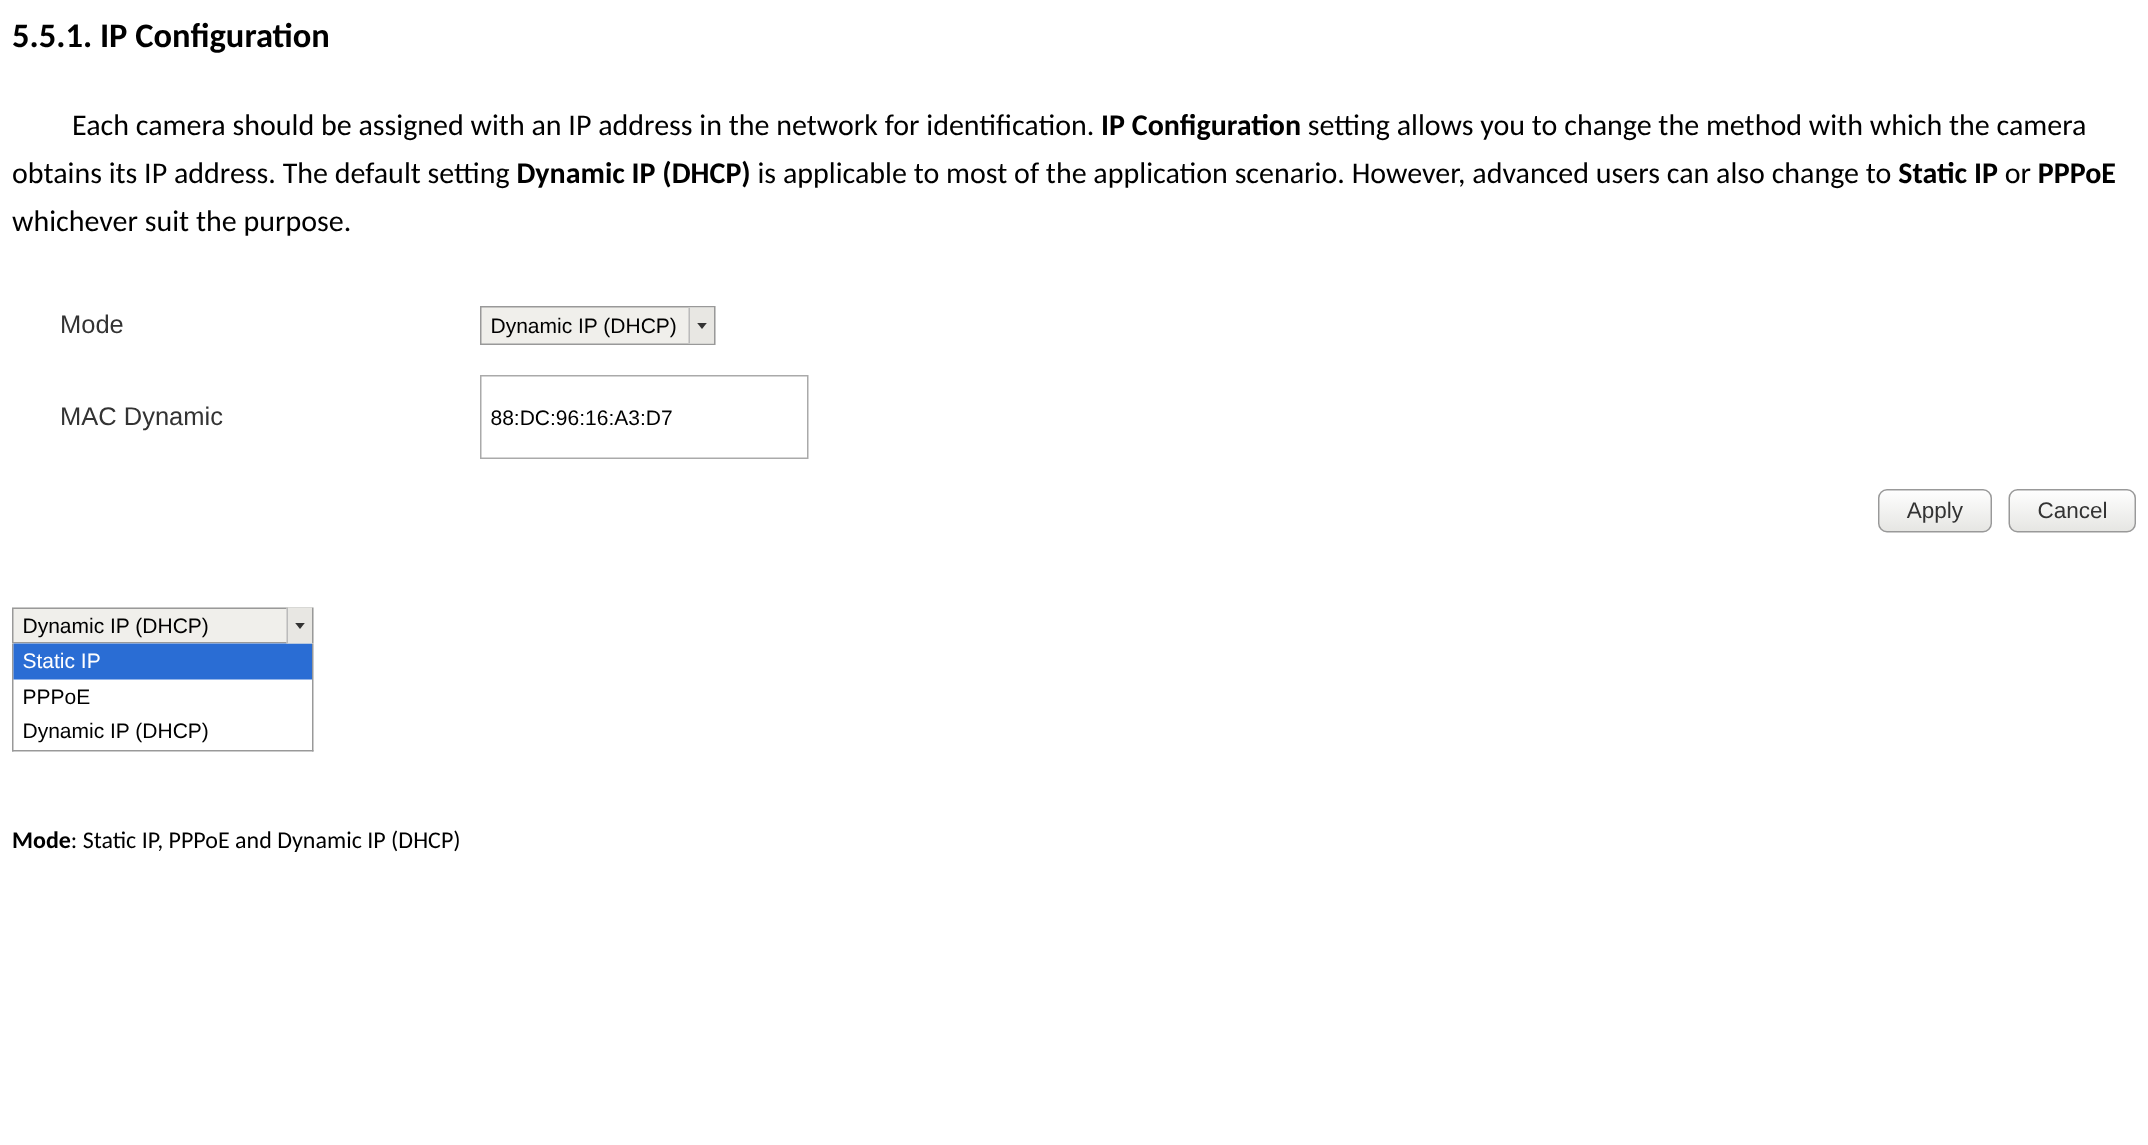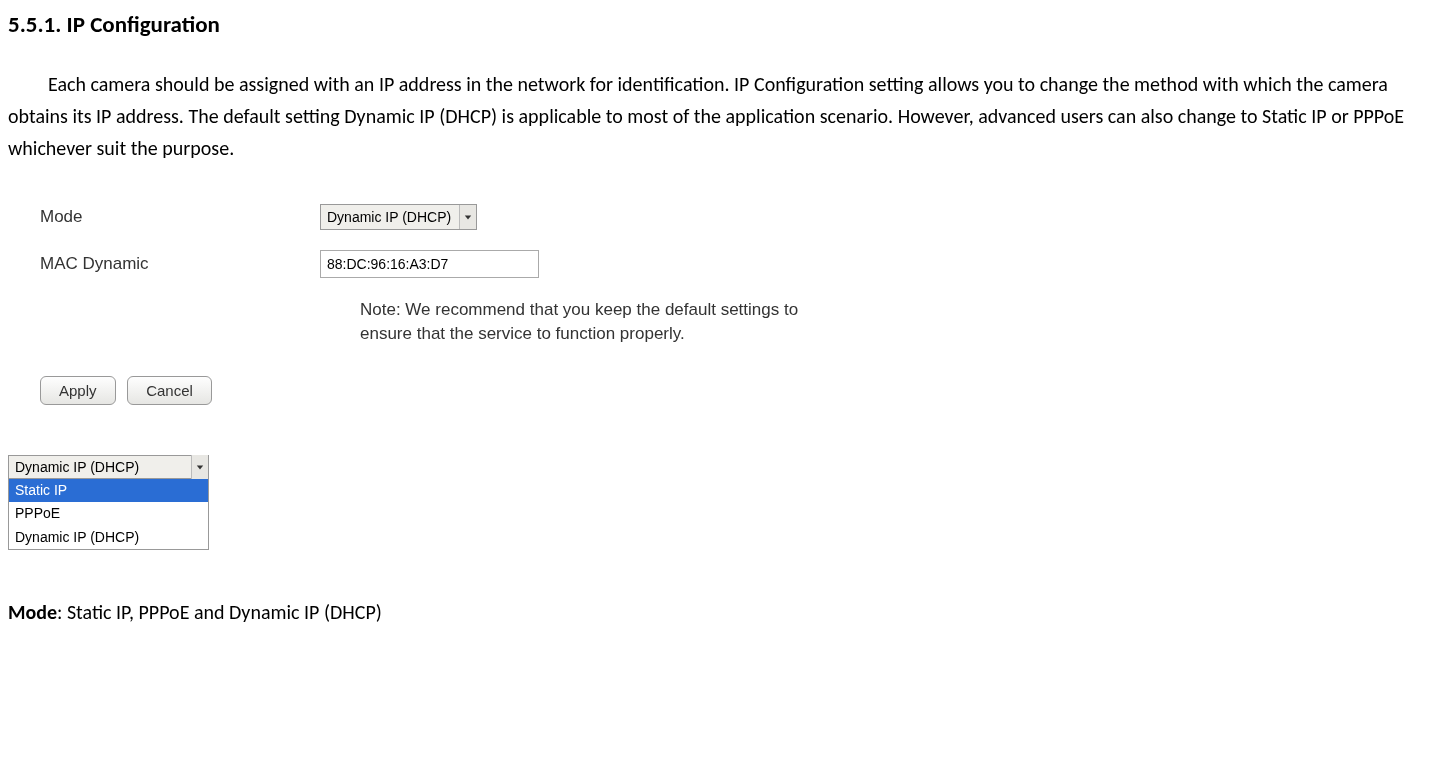--- a/index.html
+++ b/index.html
@@ -15,21 +15,21 @@
       font-weight: bold;
       margin: 10px 0 30px 8px;
     }
     .paragraph {
       font-size: 20px;
       line-height: 1.6;
       margin: 0 8px 30px 8px;
       text-indent: 40px;
     }
     .paragraph b {
-      font-weight: normal;
+      font-weight: bold;
     }
     .form-area {
       margin-left: 40px;
       margin-top: 40px;
     }
     .form-row {
       display: flex;
       align-items: center;
       margin-bottom: 20px;
     }
@@ -64,34 +64,36 @@
     .select-caret svg {
       width: 8px;
       height: 8px;
     }
     .text-input {
       border: 1px solid #aaa;
       height: 22px;
       width: 205px;
       font-size: 14px;
       font-family: Arial, sans-serif;
-      padding: 2px 6px;
+      padding: 16px 6px;
       background: #fff;
     }
     .note-text {
       font-size: 17px;
       font-family: Arial, sans-serif;
       color: #333;
       margin-left: 320px;
       width: 460px;
       line-height: 1.4;
       margin-bottom: 30px;
     }
     .button-row {
+      margin-left: 370px;
       margin-bottom: 50px;
+      text-align: right;
     }
     .btn {
       display: inline-block;
       border: 1px solid #999;
       border-radius: 6px;
       background: linear-gradient(#fefefe, #e6e6e3);
       font-size: 15px;
       font-family: Arial, sans-serif;
       padding: 5px 18px;
       margin-right: 8px;
@@ -123,21 +125,21 @@
     }
     .dropdown-open .option {
       padding: 2px 6px;
       line-height: 1.4;
     }
     .dropdown-open .option.highlight {
       background: #2a6dd4;
       color: #fff;
     }
     .footer-line {
-      font-size: 20px;
+      font-size: 16px;
       margin-left: 8px;
       margin-top: 12px;
     }
     .footer-line b {
       font-weight: bold;
     }
   </style>
 </head>
 <body>
 
@@ -158,21 +160,20 @@
           </svg>
       </span>
     </div>
   </div>
 
   <div class="form-row">
     <div class="form-label">MAC Dynamic</div>
     <input class="text-input" type="text" value="88:DC:96:16:A3:D7" style="">
   </div>
 
-  <div class="note-text">Note: We recommend that you keep the default settings to ensure that the service to function properly.</div>
 
   <div class="button-row">
     <span class="btn">Apply</span>
     <span class="btn">Cancel</span>
   </div>
 </div>
 
 <div class="dropdown-open">
   <div class="sel-header">
     <span class="sel-text">Dynamic IP (DHCP)</span>

